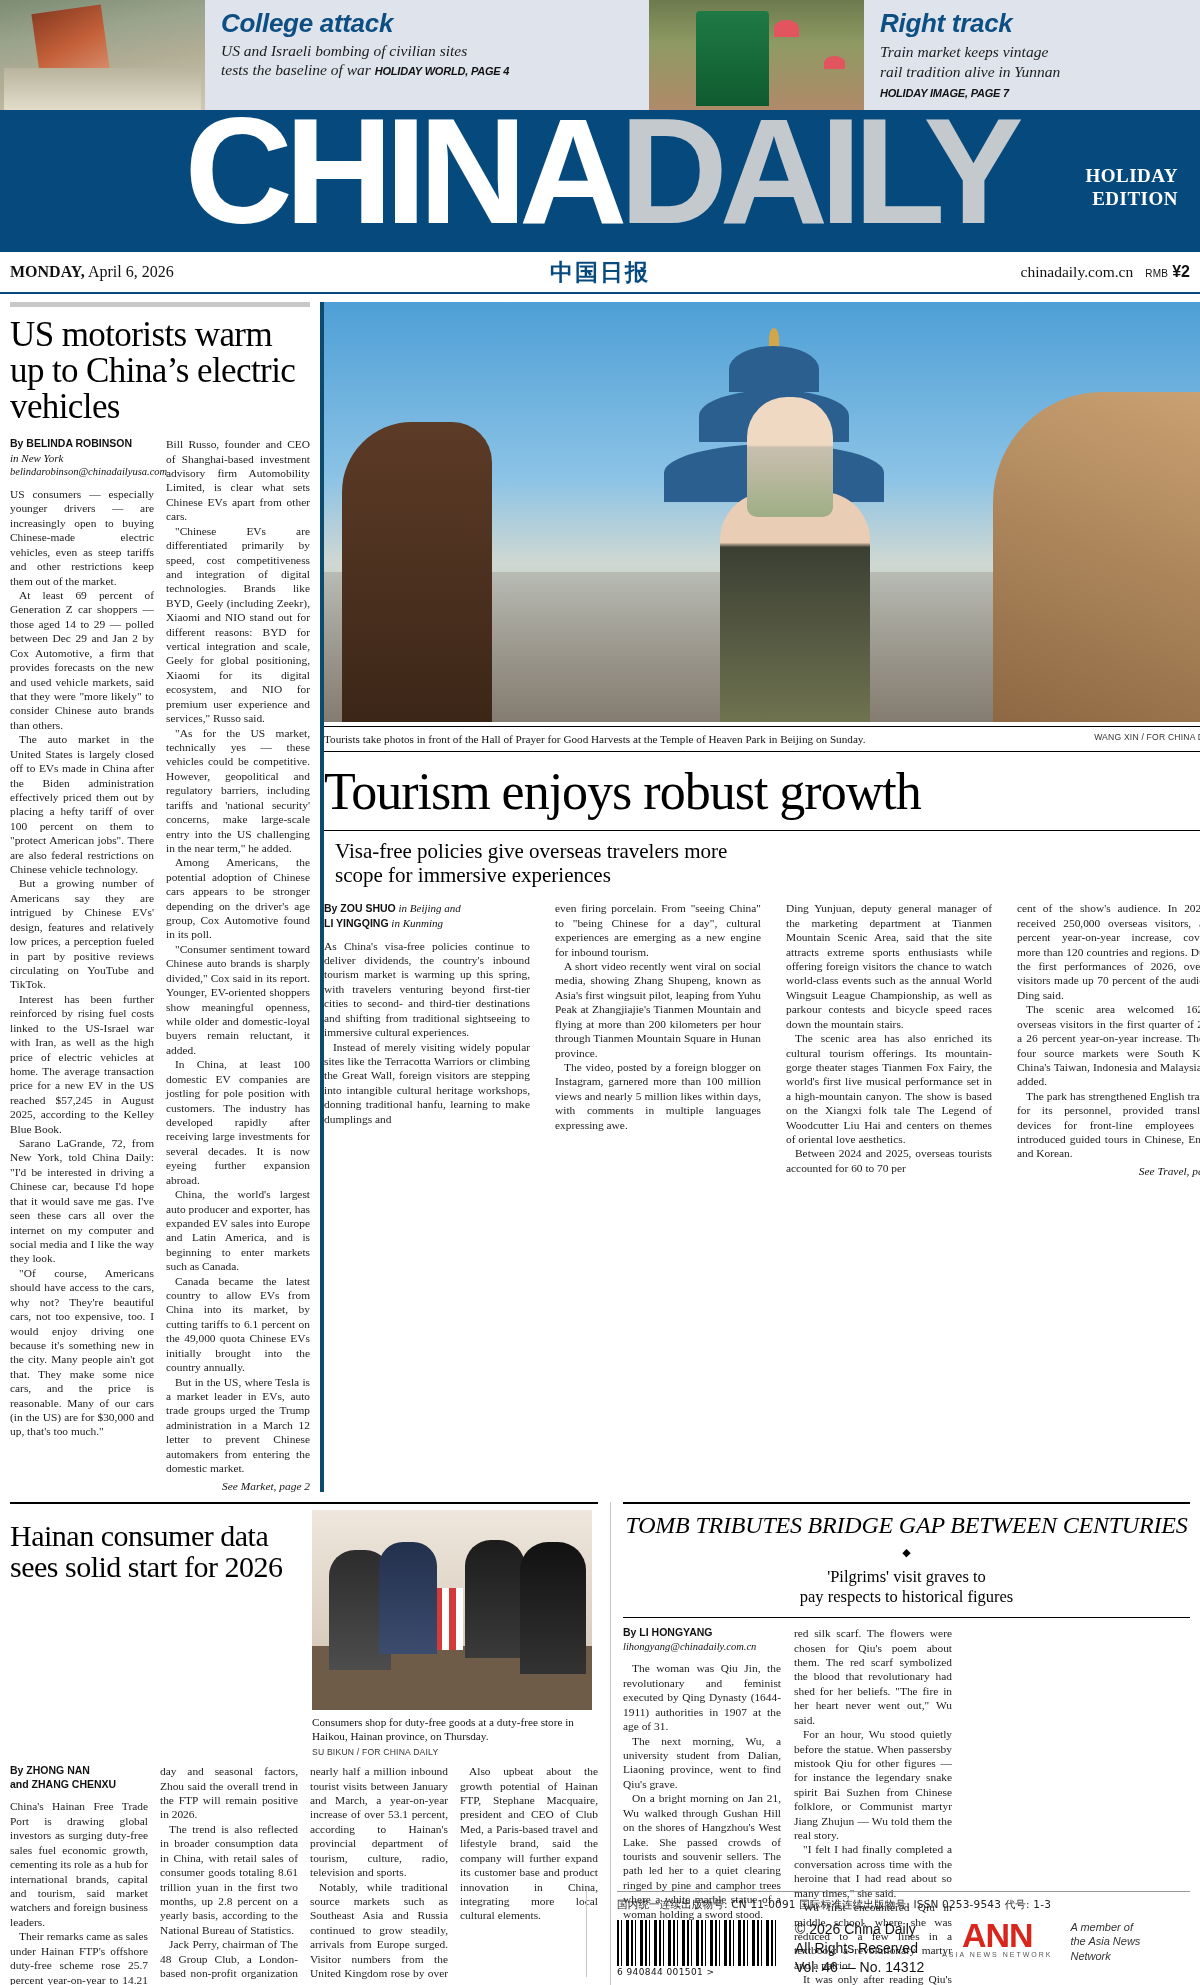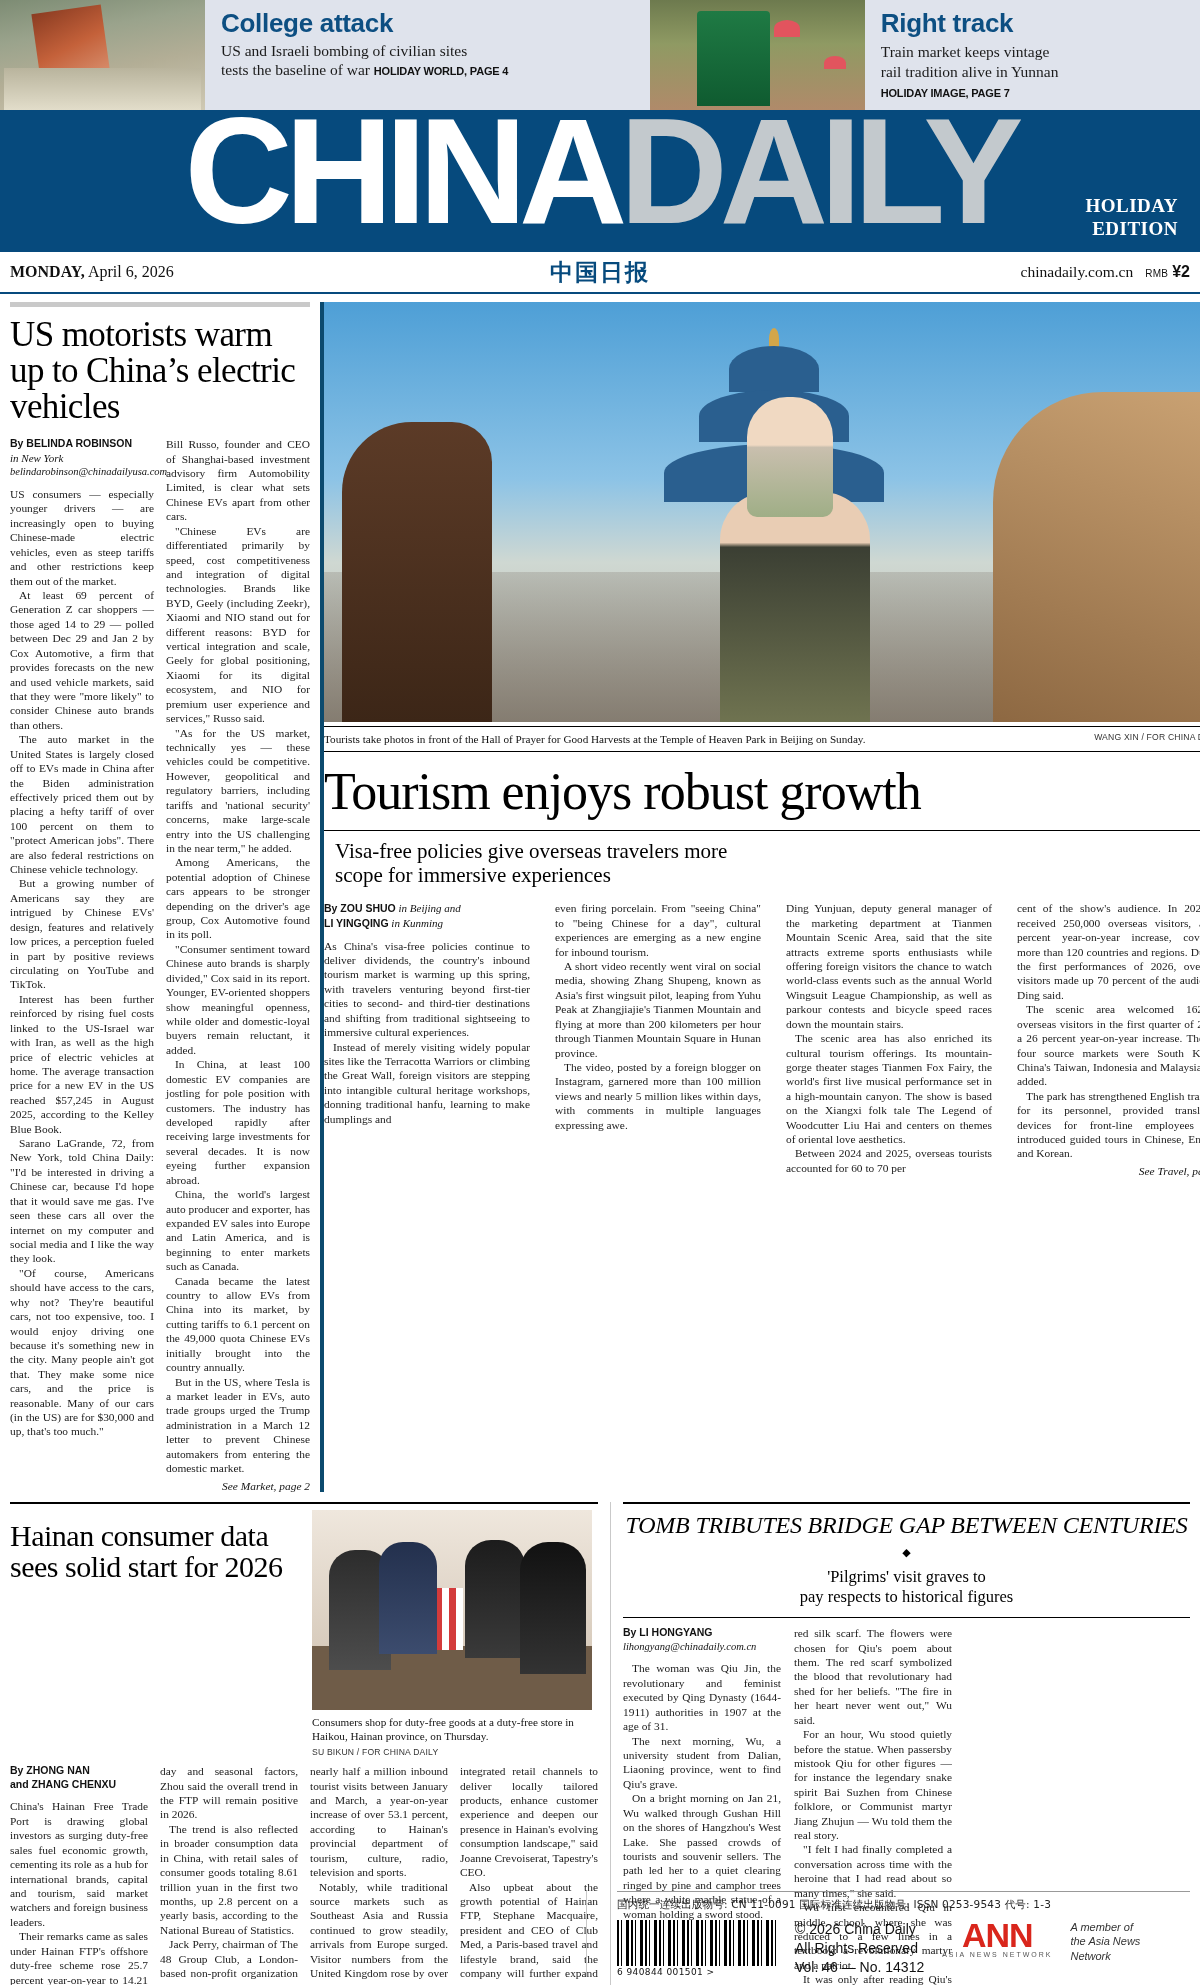--- a/index.html
+++ b/index.html
@@ -14,21 +14,21 @@
   .page { width:1200px; height:1985px; position:relative; }
 
   
   .promo {
     display:flex; width:1200px; height:110px;
     background:#dfe3ec; align-items:stretch;
   }
   .promo-img { flex:0 0 auto; height:110px; overflow:hidden; position:relative; }
   .promo-img.a { width:205px; }
   .promo-img.b { width:215px; }
-  .promo-txt { flex:1 1 auto; padding:10px 12px 12px 16px; }
+  .promo-txt { flex:1 1 auto; padding:10px 12px 12px 16px;font-style:italic; }
   .promo-kicker {
     font-family:"Liberation Sans", sans-serif;
     font-weight:bold; font-size:26px; color:#0d4f82;
     line-height:1.05; letter-spacing:-0.3px;
   }
   .promo-sub {
     font-family:"Liberation Serif", serif;
     font-size:15.5px; line-height:1.22; color:#1b1b1b; margin-top:5px;
   }
   .promo-ref {
@@ -59,21 +59,21 @@
   .mast-title {
     position:absolute; left:50%; transform:translateX(-50%);
     top:-14px;
     font-family:"Liberation Sans", sans-serif;
     font-weight:bold; font-size:150px; letter-spacing:-8px;
     white-space:nowrap; line-height:1;
   }
   .mast-china { color:#ffffff; }
   .mast-daily { color:#c3c9cd; }
   .mast-edition {
-    position:absolute; right:22px; bottom:12px;
+    position:absolute; right:22px; bottom:42px;
     font-family:"Liberation Serif", serif; font-weight:bold;
     color:#ffffff; font-size:19px; line-height:1.18;
     text-align:right; letter-spacing:0.5px;
   }
 
   
   .datebar {
     width:1200px; height:42px; display:flex; align-items:center;
     border-bottom:2px solid #064a7d; position:relative;
   }
@@ -421,21 +421,20 @@
         </div>
         <div>
           <div class="body-col">
             <p class="first">nearly half a million inbound tourist visits between January and March, a year-on-year increase of over 53.1 percent, according to Hainan's provincial department of tourism, culture, radio, television and sports.</p>
             <p>Notably, while traditional source markets such as Southeast Asia and Russia continued to grow steadily, arrivals from Europe surged. Visitor numbers from the United Kingdom rose by over 81 percent, Italy by 101.3 percent, Switzerland by nearly 99 percent, and Spain by more than 84 percent, year-on-year, respectively.</p>
 
           </div>
         </div>
         <div>
           <div class="body-col">
-            <p class="first">integrated retail channels to deliver locally tailored products, enhance customer experience and deepen our presence in Hainan's evolving consumption landscape," said Joanne Crevoiserat, Tapestry's CEO.</p>
             <p>Also upbeat about the growth potential of Hainan FTP, Stephane Macquaire, president and CEO of Club Med, a Paris-based travel and lifestyle brand, said the company will further expand its customer base and product innovation in China, integrating more local cultural elements.</p>
 
           </div>
 
         </div>
       </div>
     </div>
 
     <div class="mid-right">
       <div class="rule-thin" style="border-top:2px solid #000; margin-bottom:6px"></div>

